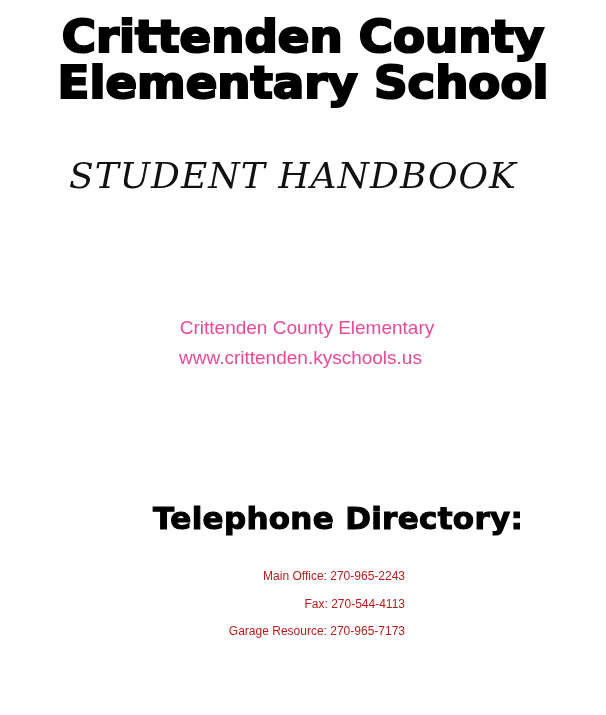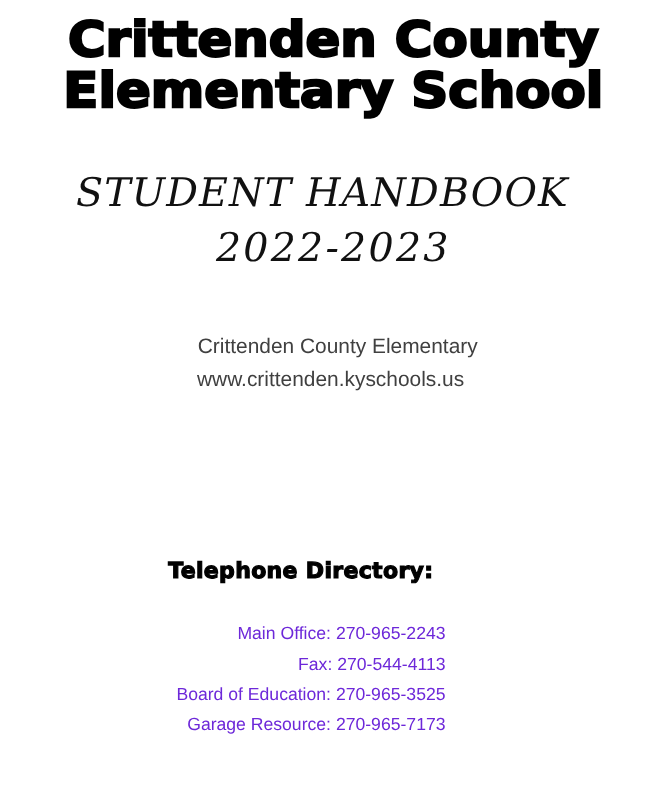--- a/index.html
+++ b/index.html
@@ -51,92 +51,88 @@
     .handbook.year { top: 206px; left: 0px; letter-spacing: 2px; }
 
     .address {
       position: absolute;
       left: 0;
       width: 606px;
       text-align: center;
       font-family: "Liberation Sans", sans-serif;
       font-size: 19px;
       line-height: 29.5px;
-      color: #404040;
+      color: #ec4899;
+      margin-top: 12px;
     }
     .address .line { display: block; white-space: nowrap; }
     .address { top: 301px; }
     .address .l1 { margin-left: 8px; }
     .address .l2 { margin-left: 0px; }
     .address .l3 { margin-left: 14px; }
     .address .l4 { margin-left: -5px; }
 
     .dir-heading {
       position: absolute;
       top: 503px;
       left: 153px;
       font-family: "DejaVu Sans", sans-serif;
       font-weight: bold;
-      font-size: 20px;
+      font-size: 31px;
       line-height: 30px;
       color: #000;
       -webkit-text-stroke: 1.1px #000;
       white-space: nowrap;
       letter-spacing: 0.3px;
     }
 
     .directory {
       position: absolute;
       top: 563px;
       left: 100px;
       width: 305px;
       font-family: "Liberation Sans", sans-serif;
-      font-size: 16px;
-      color: #6d28d9;
+      font-size: 12px;
+      color: #b91c1c;
     }
     .dir-row {
       display: block;
       text-align: right;
       height: 27.5px;
       line-height: 27.5px;
       white-space: nowrap;
     }
   </style>
 </head>
 <body>
 
 <div class="page">
 
   <div class="school-title">
     <span class="line">Crittenden County</span>
     <span class="line">Elementary School</span>
   </div>
 
   <div class="handbook title">STUDENT HANDBOOK</div>
-  <div class="handbook year">2022-2023</div>
 
   <div class="address">
     <span class="line l1">Crittenden County Elementary</span>
     <span class="line l4">www.crittenden.kyschools.us</span>
   </div>
 
   <div class="dir-heading">Telephone Directory:</div>
 
   <div class="directory">
     <div class="dir-row">
       <span>Main Office:</span>
       <span>270-965-2243</span>
     </div>
     <div class="dir-row">
       <span>Fax:</span>
       <span>270-544-4113</span>
     </div>
     <div class="dir-row">
-      <span>Board of Education:</span>
-      <span>270-965-3525</span>
-    </div>
-    <div class="dir-row">
       <span>Garage Resource:</span>
       <span>270-965-7173</span>
     </div>
   </div>
 
 </div>
 
 </body></html>

